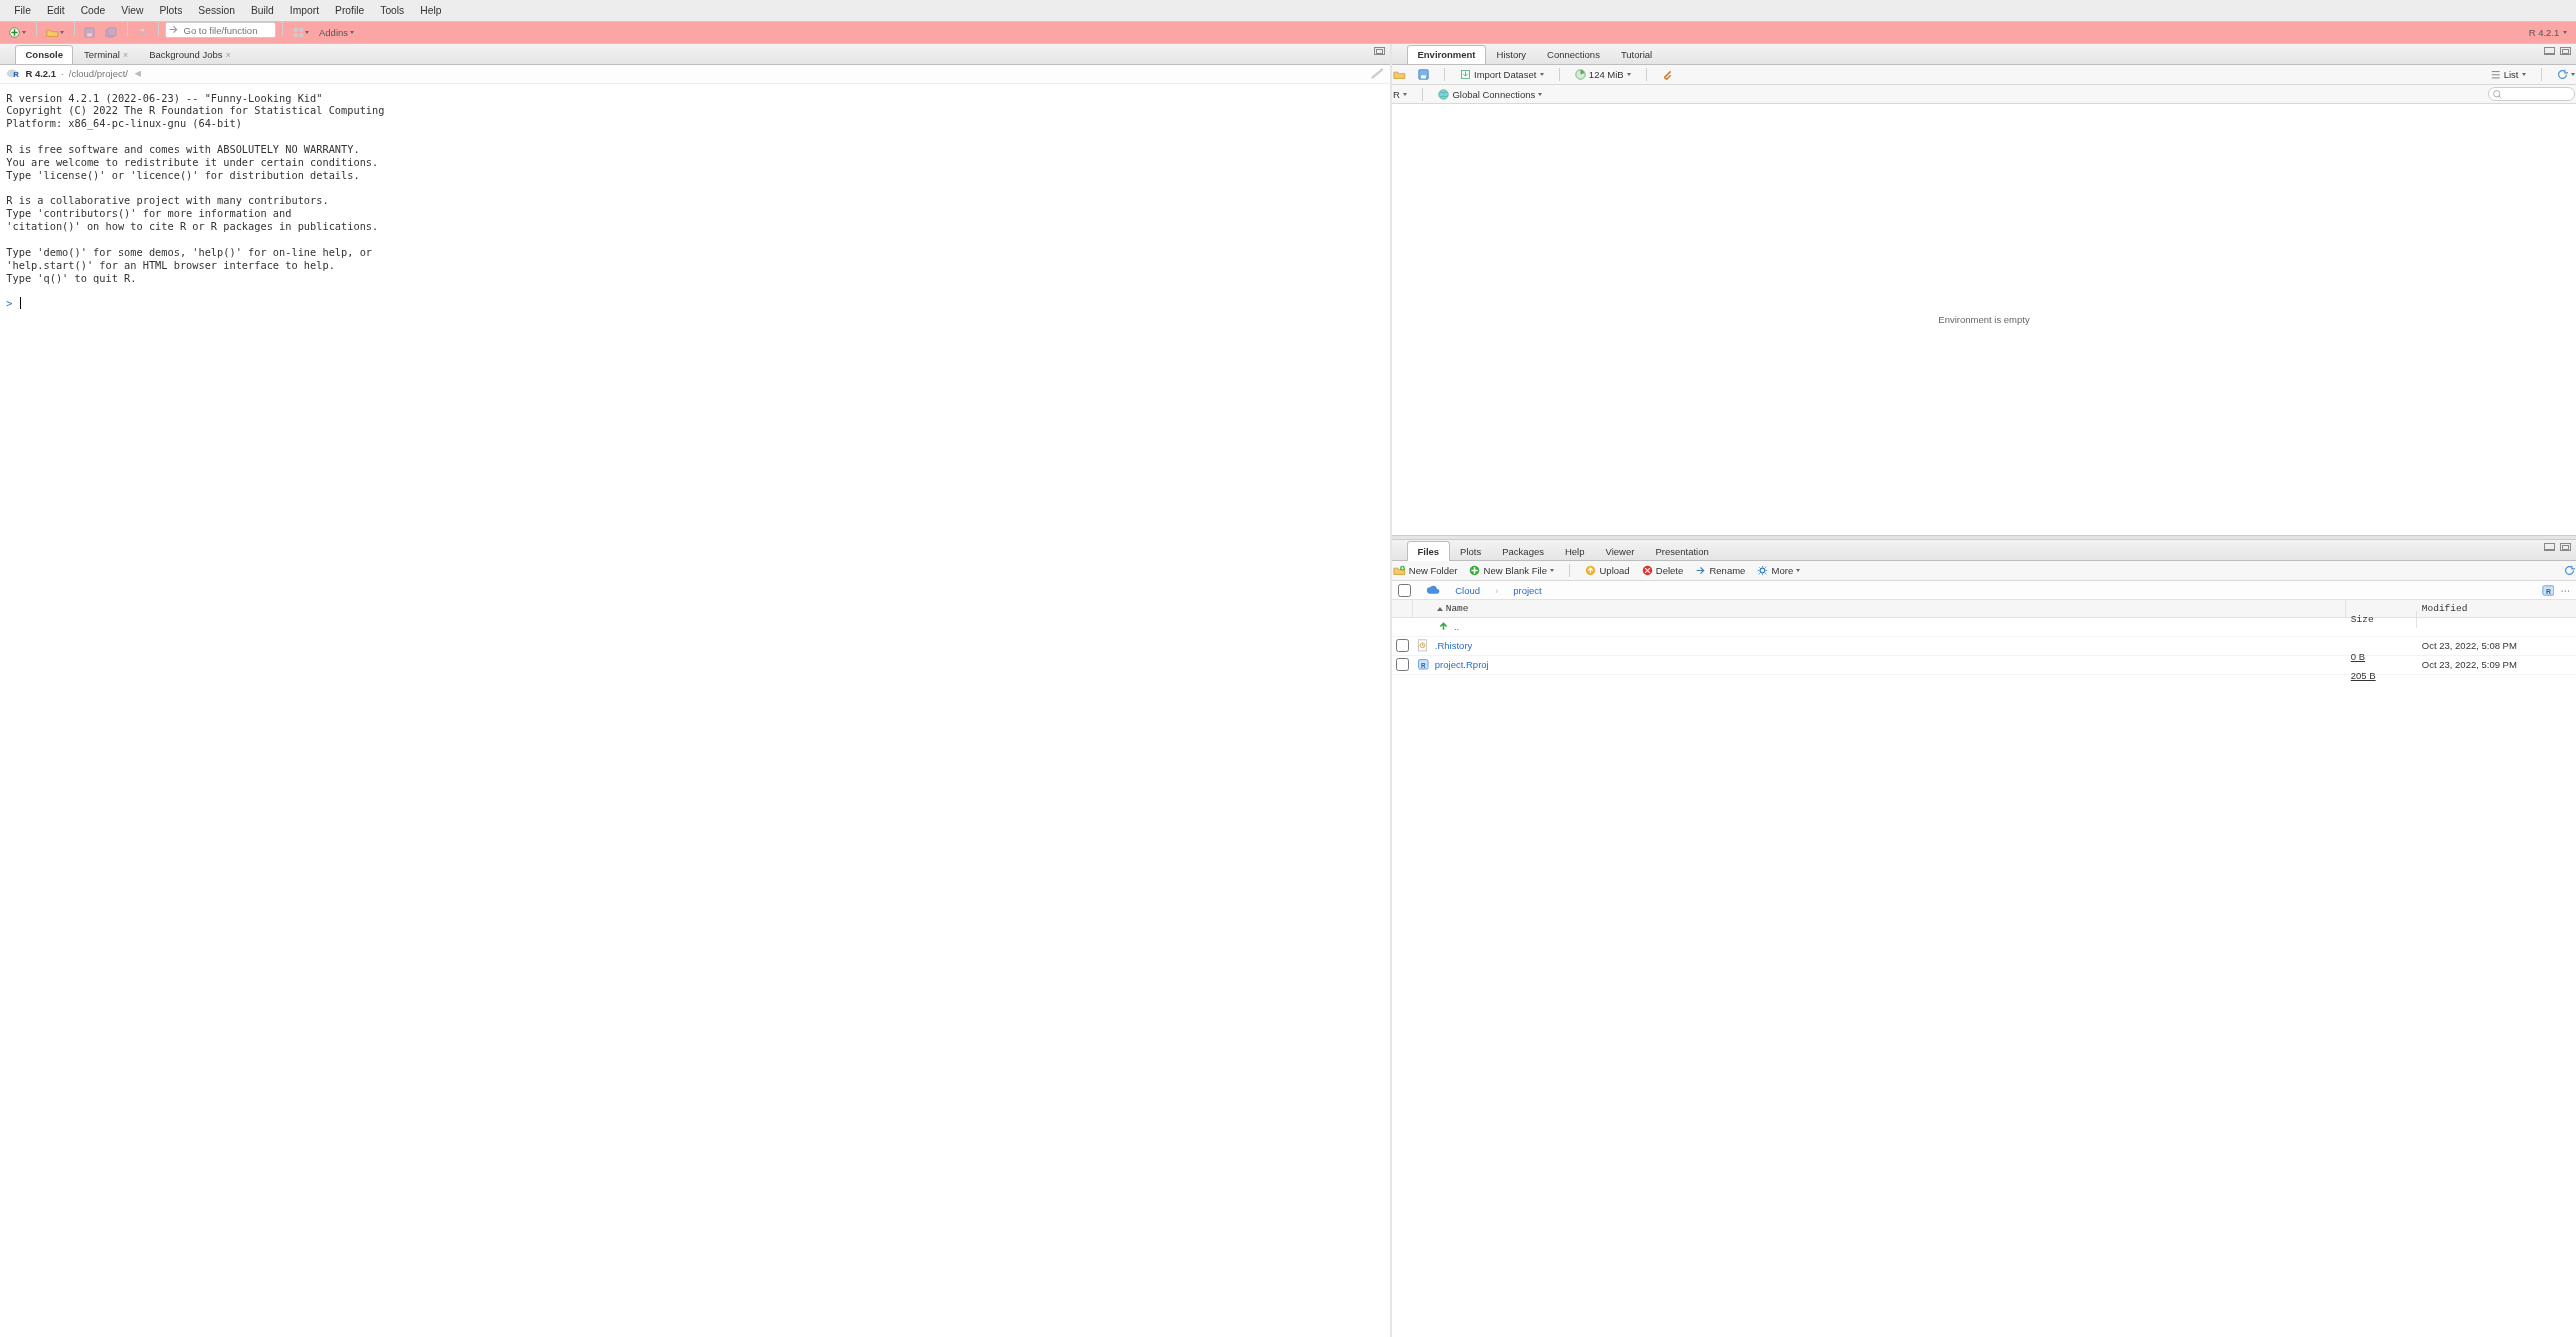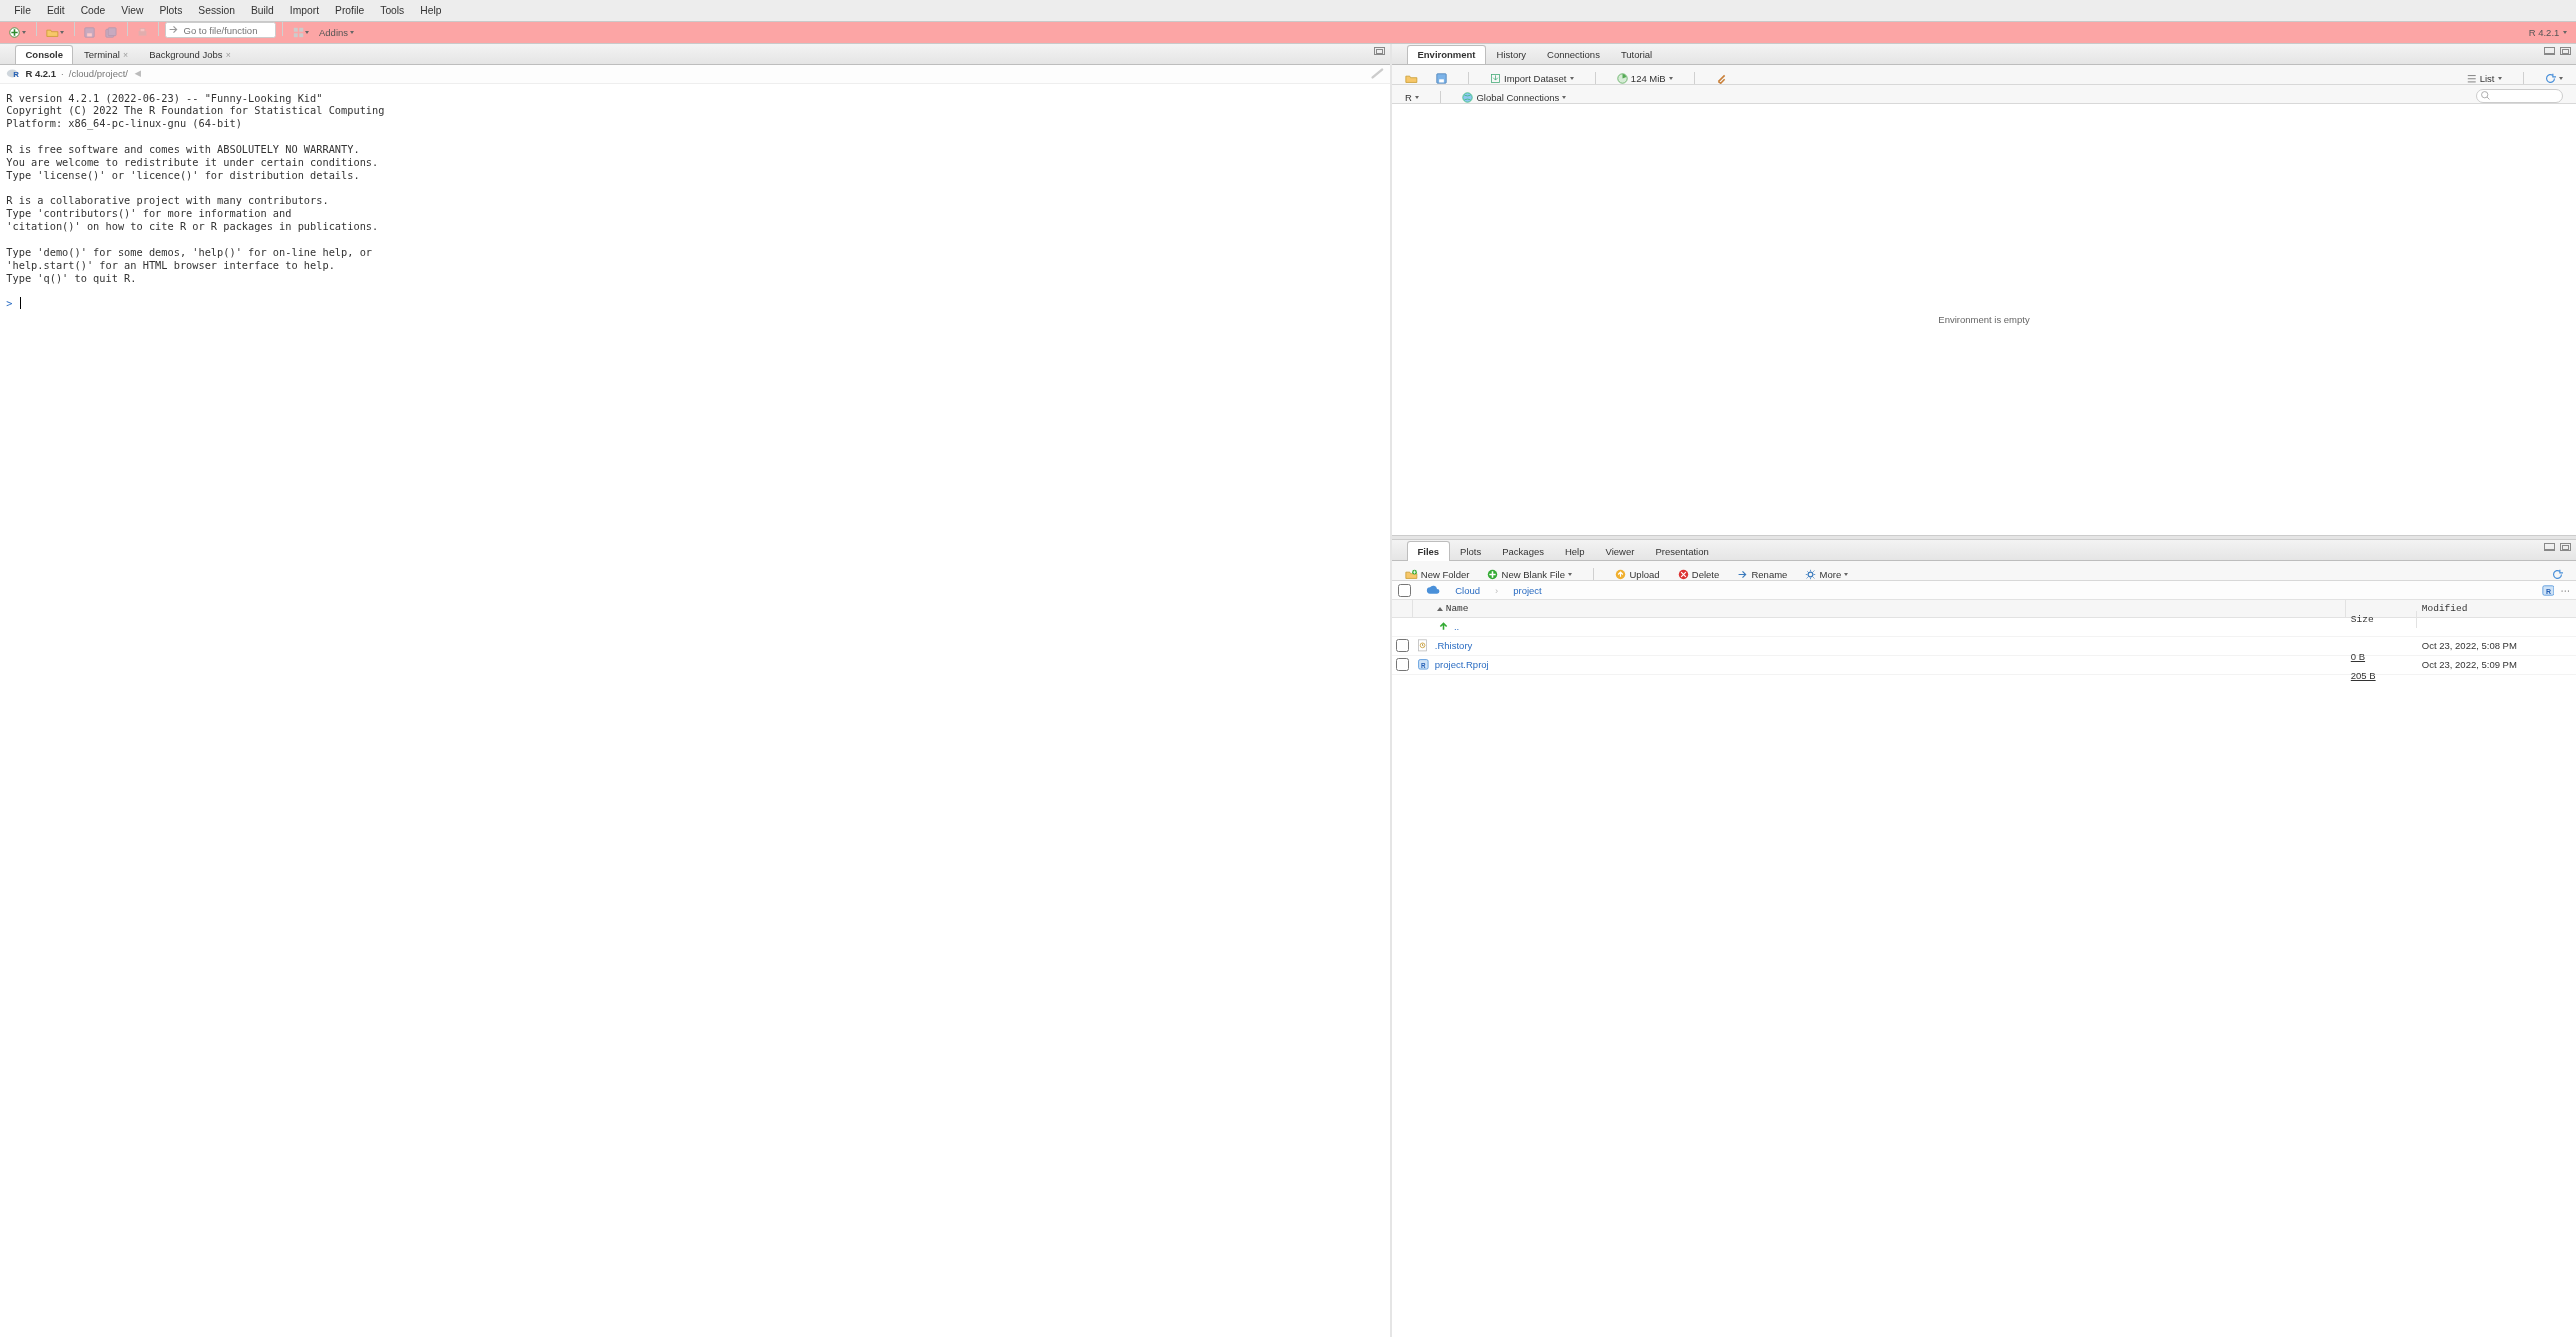--- a/index.html
+++ b/index.html
@@ -32,21 +32,21 @@
   .tabs { display: flex; align-items: flex-end; height: 20.6px; background: linear-gradient(#f3f3f3,#e5e5e5); border-bottom: 0.8px solid #bdbdbd; position: relative; padding-left: 15px; }
   .tabs .tab { padding: 3.2px 9.5px 4px 9.5px; font-size: 9.5px; color: #333; border: 0.8px solid transparent; border-bottom: none; border-radius: 3.2px 3.2px 0 0; margin-bottom: -0.8px; cursor: default; display: inline-flex; align-items: center; gap: 3.2px; }
   .tabs .tab.active { background: #fff; border-color: #bdbdbd; font-weight: 600; }
   .tabs .tab .close { color: #999; font-size: 8.7px; }
   .tabs .tab-right-icons { position: absolute; right: 4.8px; top: 3.2px; display: flex; gap: 4.8px; }
   .win-icon { width: 11px; height: 8px; border: 0.8px solid #888; display: inline-block; }
   .win-icon.min::after { content: ""; display: block; background: #888; height: 1.6px; margin-top: 4.8px; }
   .win-icon.max::after { content: ""; display: block; border: 0.8px solid #888; height: 3.2px; margin: 0.8px; }
 
   
-  .subbar { display: flex; align-items: flex-end; height: 20.6px; background: #f7f7f7; border-bottom: 0.8px solid #d8d8d8; padding: 0 13px; gap: 18px; font-size: 9.5px; }
+  .subbar { display: flex; align-items: center; height: 20.6px; background: #f7f7f7; border-bottom: 0.8px solid #d8d8d8; padding: 0 1px; gap: 12px; font-size: 9.5px; }
   .subbar .sep { width: 0.8px; height: 12.7px; background: #d0d0d0; margin: 0 3.2px; }
   .subbar .btn { display: inline-flex; align-items: center; gap: 3.2px; cursor: default; }
   .subbar input.search { width: 87px; height: 14.3px; border: 0.8px solid #ccc; border-radius: 8px; padding: 0 4.8px 0 16px; font-size: 8.7px; }
   .subbar .search-wrap { position: relative; }
   .subbar .search-wrap svg { position: absolute; left: 4px; top: 1.6px; }
   .subbar .spacer { flex: 1; }
   .link { color: #2a6cc2; }
   .muted { color: #777; }
 
   

